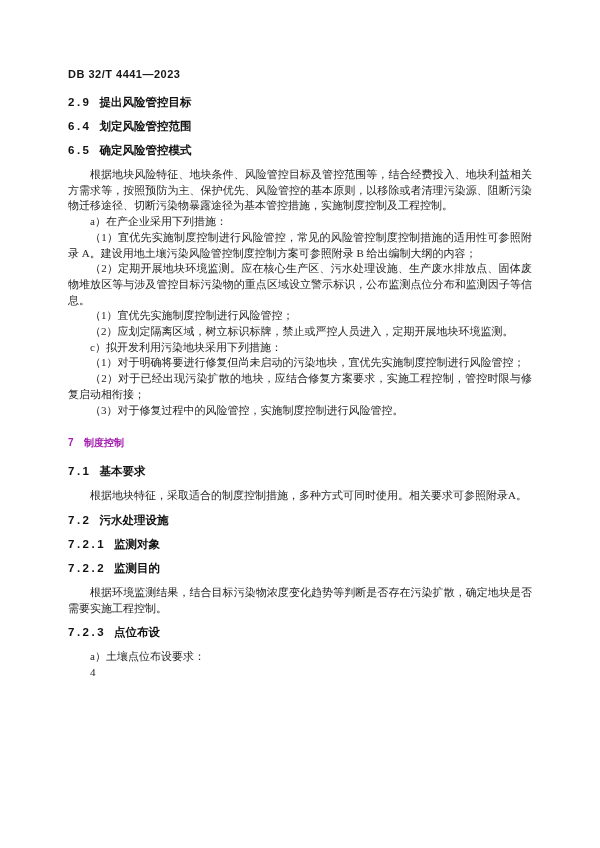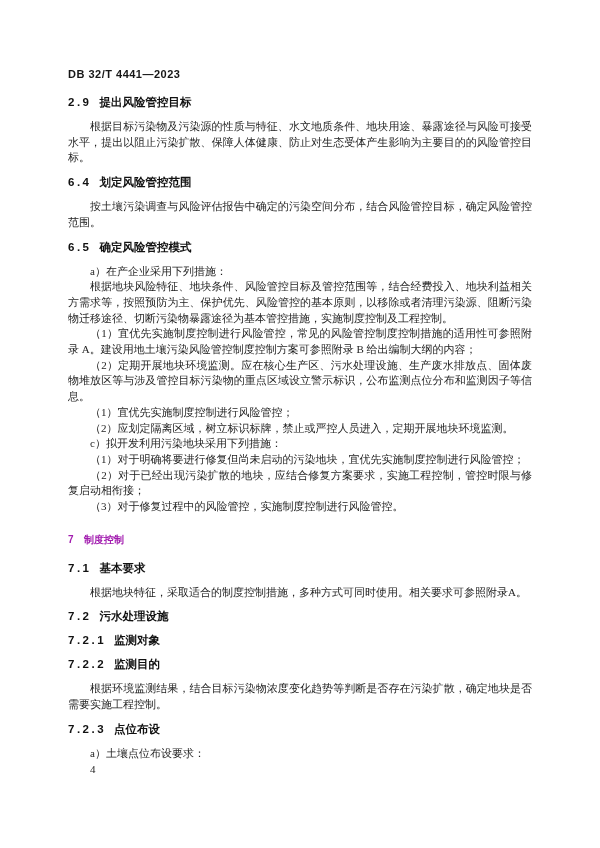--- a/index.html
+++ b/index.html
@@ -65,26 +65,24 @@
   }
 </style>
 </head>
 <body>
 
 <div class="page">
   <div class="doc-number">DB 32/T 4441—2023</div>
 
   <main>
       <div class="h-sec"><span class="h-label">2.9</span><span>提出风险管控目标</span></div>
-      <p class="body">根据目标污染物及污染源的性质与特征、水文地质条件、地块用途、暴露途径与风险可接受水平，提出以阻止污染扩散、保障人体健康、防止对生态受体产生影响为主要目的的风险管控目标。</p>
       <div class="h-sec"><span class="h-label">6.4</span><span>划定风险管控范围</span></div>
-      <p class="body">按土壤污染调查与风险评估报告中确定的污染空间分布，结合风险管控目标，确定风险管控范围。</p>
       <div class="h-sec"><span class="h-label">6.5</span><span>确定风险管控模式</span></div>
+      <p class="body">根据地块风险特征、地块条件、风险管控目标及管控范围等，结合经费投入、地块利益相关方需求等，按照预防为主、保护优先、风险管控的基本原则，以移除或者清理污染源、阻断污染物迁移途径、切断污染物暴露途径为基本管控措施，实施制度控制及工程控制。</p>
       <p class="body">a）在产企业采用下列措施：</p>
-      <p class="body">根据地块风险特征、地块条件、风险管控目标及管控范围等，结合经费投入、地块利益相关方需求等，按照预防为主、保护优先、风险管控的基本原则，以移除或者清理污染源、阻断污染物迁移途径、切断污染物暴露途径为基本管控措施，实施制度控制及工程控制。</p>
       <p class="body">（1）宜优先实施制度控制进行风险管控，常见的风险管控制度控制措施的适用性可参照附录 A。建设用地土壤污染风险管控制度控制方案可参照附录 B 给出编制大纲的内容；</p>
       <p class="body">（2）定期开展地块环境监测。应在核心生产区、污水处理设施、生产废水排放点、固体废物堆放区等与涉及管控目标污染物的重点区域设立警示标识，公布监测点位分布和监测因子等信息。</p>
       <p class="body">（1）宜优先实施制度控制进行风险管控；</p>
       <p class="body">（2）应划定隔离区域，树立标识标牌，禁止或严控人员进入，定期开展地块环境监测。</p>
       <p class="body">c）拟开发利用污染地块采用下列措施：</p>
       <p class="body">（1）对于明确将要进行修复但尚未启动的污染地块，宜优先实施制度控制进行风险管控；</p>
       <p class="body">（2）对于已经出现污染扩散的地块，应结合修复方案要求，实施工程控制，管控时限与修复启动相衔接；</p>
       <p class="body">（3）对于修复过程中的风险管控，实施制度控制进行风险管控。</p>
       <div class="h-chap"><span class="h-label">7</span><span>制度控制</span></div>
       <div class="h-sec"><span class="h-label">7.1</span><span>基本要求</span></div>

